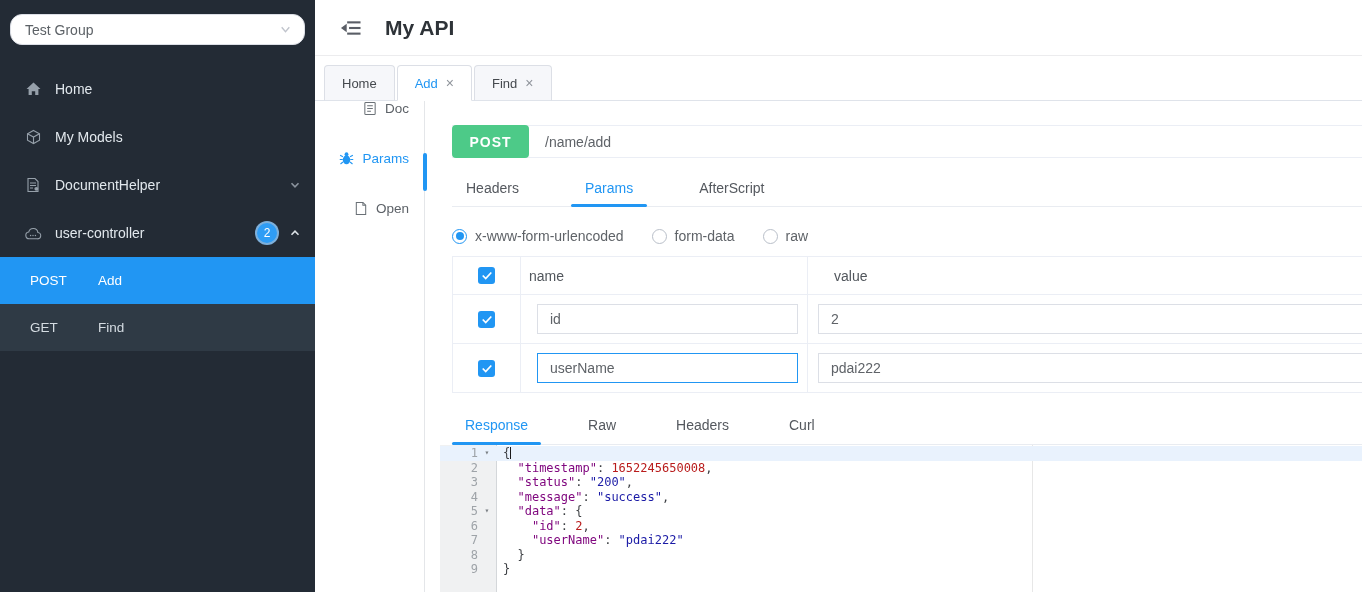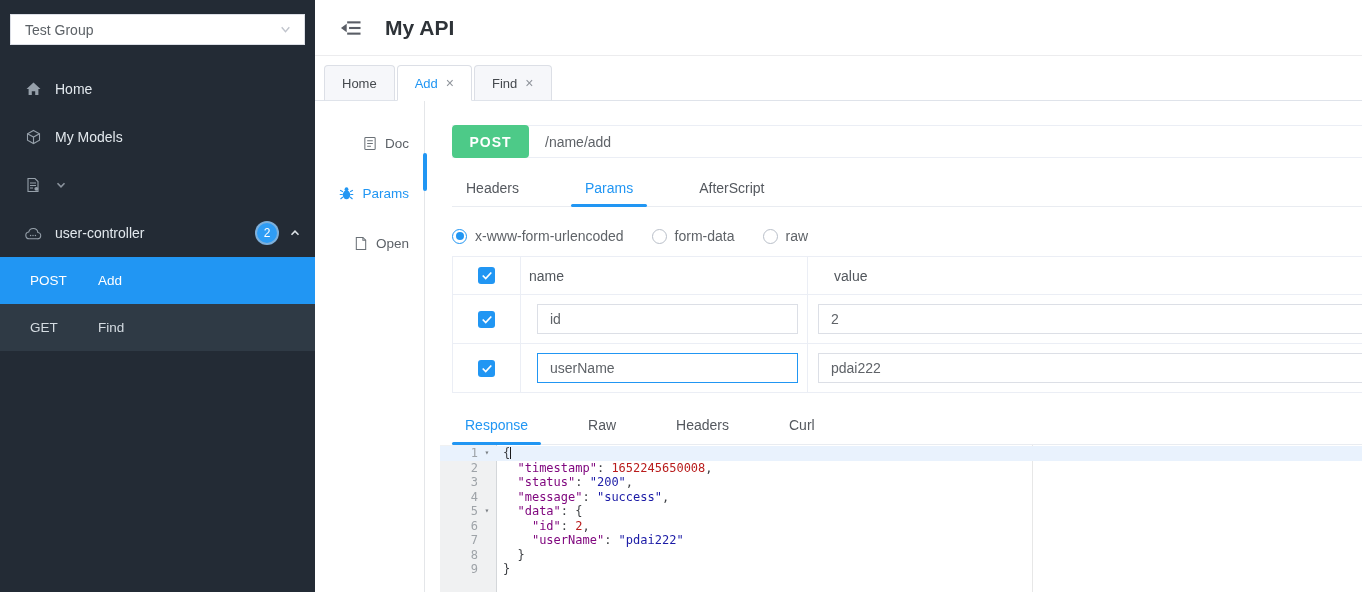--- a/index.html
+++ b/index.html
@@ -3,21 +3,21 @@
 <meta charset="utf-8">
 <style>
   * { margin:0; padding:0; box-sizing:border-box; }
   html,body { width:1362px; height:592px; overflow:hidden; }
   body { font-family:"Liberation Sans", sans-serif; background:#fff; }
   .app { width:1362px; height:592px; display:flex; overflow:hidden; position:relative; }
 
   
   .sidebar { width:315px; flex:none; background:#232b35; height:100%; }
   .group-select { margin:14px 10px 0 10px; height:31px; background:#fff; border:1px solid #dcdfe6;
-    border-radius:0; display:flex; align-items:center; padding:0 12px 0 14px; cursor:pointer; }
+    border-radius:12px; display:flex; align-items:center; padding:0 12px 0 14px; cursor:pointer; }
   .group-select span { flex:1; font-size:14px; color:#5c6166; }
   .menu { margin-top:20px; }
   .menu-item { height:48px; display:flex; align-items:center; padding:0 14px 0 24px;
     color:#e2e8ed; font-size:14px; cursor:pointer; }
   .menu-item .mi-icon { width:18px; display:flex; justify-content:center; margin-right:13px; flex:none; }
   .menu-item .mi-label { flex:1; }
   .badge { min-width:20px; height:20px; border-radius:10px; background:#2f9df5; color:#fff;
     font-size:12px; line-height:20px; text-align:center; padding:0 4px;
     box-shadow:0 0 0 2px rgba(142,200,248,.85); margin-right:12px; }
   .submenu-item { height:47px; display:flex; align-items:center; padding-left:30px;
@@ -35,21 +35,21 @@
   .tabbar { height:45px; flex:none; display:flex; align-items:flex-end; padding-left:9px;
     border-bottom:1px solid #dfe3ea; }
   .wtab { height:36px; display:flex; align-items:center; padding:0 17px; margin-right:2px;
     border:1px solid #dcdfe6; border-radius:4px 4px 0 0; background:#f6f7fa; color:#45494e;
     font-size:13px; cursor:pointer; margin-bottom:-1px; border-bottom:1px solid #dfe3ea; position:relative; z-index:1; }
   .wtab.active { background:#fff; color:#2196f3; border-bottom:1px solid #fff; z-index:2; }
   .wtab .close { margin-left:8px; color:#8f949b; font-size:14px; line-height:1; cursor:pointer; }
 
   .content { flex:1; min-height:0; display:flex; }
   .mini-sidebar { width:110px; flex:none; border-right:1px solid #e4e6e9; }
-  .mini-item { height:50px; display:flex; align-items:flex-end; justify-content:flex-end;
+  .mini-item { height:50px; display:flex; align-items:flex-start; justify-content:flex-end;
     padding-right:15px; gap:8px; color:#5d6268; font-size:13.5px; cursor:pointer; position:relative; }
   .mini-item.active { color:#2196f3; }
   .mini-item.active::after { content:''; position:absolute; right:-3px; top:2px; width:4px; height:38px;
     background:#2196f3; border-radius:2px; }
 
   .panel { flex:1; min-width:0; padding:24px 0 0 15px; display:flex; flex-direction:column; position:relative; }
   .block { margin-left:12px; }
 
   .method-row { height:33px; border-top:1px solid #ebeef5; border-bottom:1px solid #ebeef5;
     display:flex; align-items:center; }
@@ -149,20 +149,21 @@
         <span class="mi-label">My Models</span>
       </div>
       <div class="menu-item">
         <span class="mi-icon">
           <svg width="16" height="16" viewBox="0 0 16 16" fill="none" stroke="#96a0aa" stroke-width="1.1">
               <path d="M3 1.5 H10 L13 4.5 V14.5 H3 Z"></path>
               <path d="M5 6 H11 M5 8.5 H11 M5 11 H8"></path>
               <circle cx="11.3" cy="11.8" r="1.9" fill="#96a0aa" stroke="none"></circle>
             </svg>
         </span>
+        <span class="mi-label">DocumentHelper</span>
         <svg width="12" height="12" viewBox="0 0 12 12" fill="none" stroke="#8a939d" stroke-width="1.6">
             <path d="M2.5 4.2 L6 7.8 L9.5 4.2"></path>
           </svg>
       </div>
       <div class="menu-item">
         <span class="mi-icon">
           <svg width="19" height="15" viewBox="0 0 18 14" fill="none" stroke="#96a0aa" stroke-width="1.1">
               <path d="M5.2 12.3 a3.4 3.4 0 0 1-.5-6.76 A4.7 4.7 0 0 1 13.9 6 a3.05 3.05 0 0 1-.7 6.3 Z"></path>
               <circle cx="6.6" cy="9" r="0.7" fill="#96a0aa" stroke="none"></circle>
               <circle cx="9" cy="9" r="0.7" fill="#96a0aa" stroke="none"></circle>

